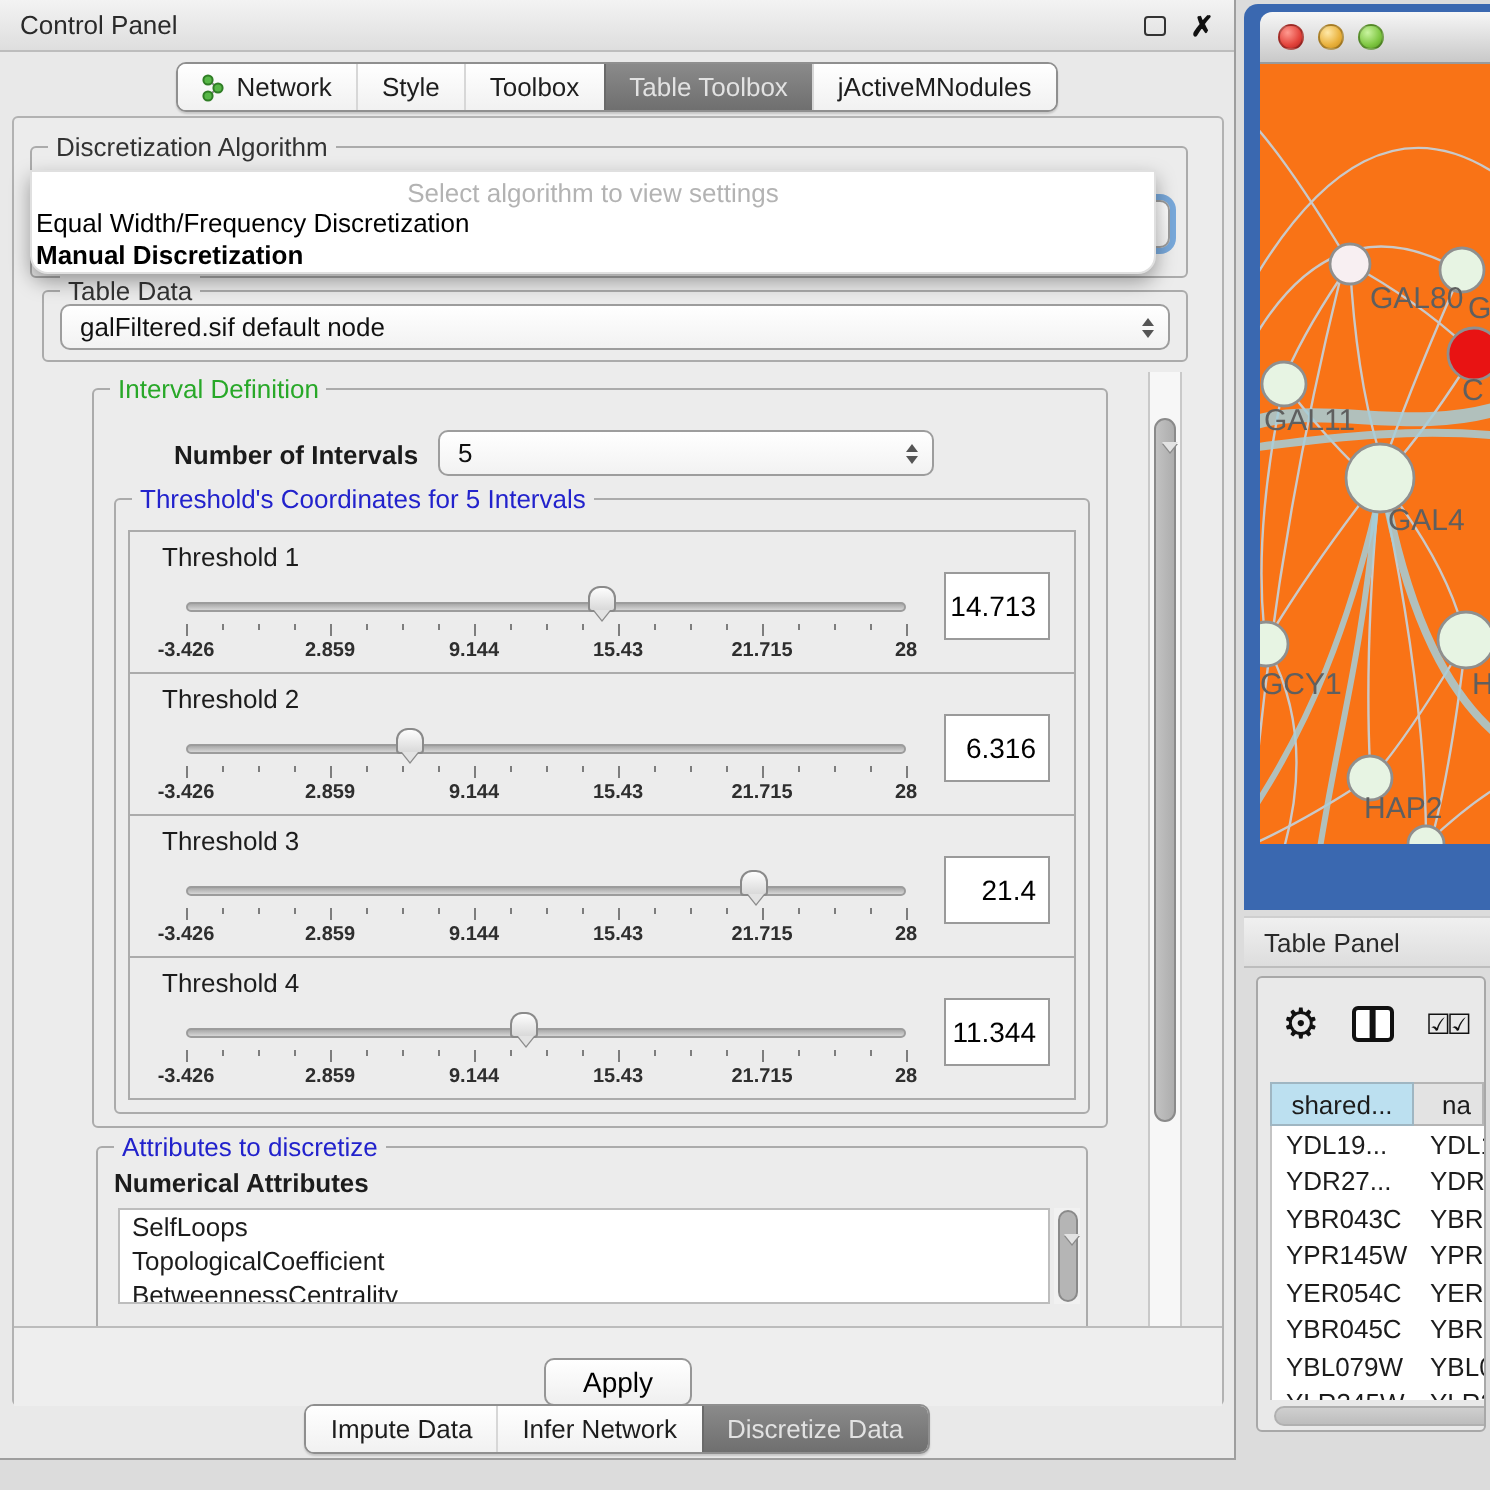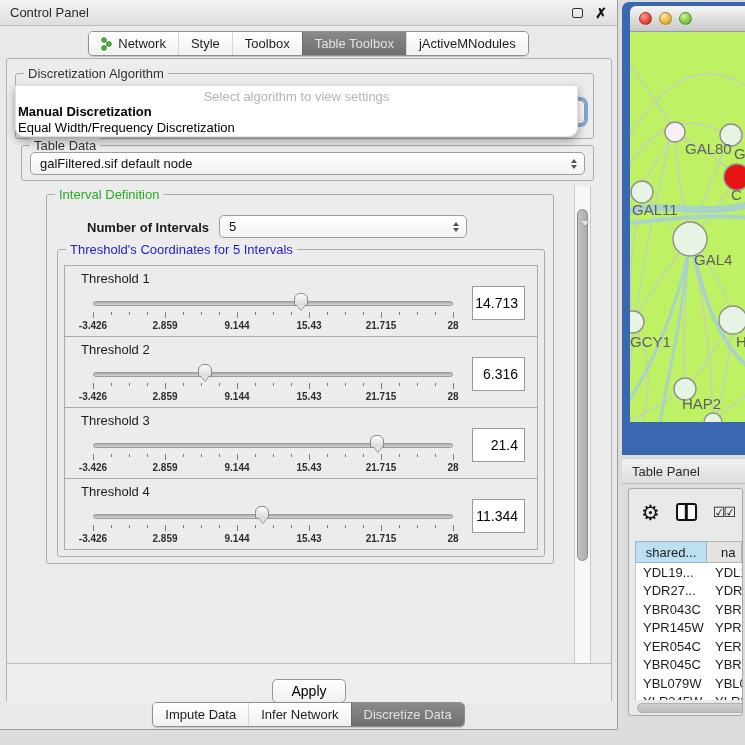--- a/index.html
+++ b/index.html
@@ -71,21 +71,21 @@
   #apply-btn { font-size:14px; padding:3px 18px; background:linear-gradient(#ffffff,#efefef); border:1px solid #969696; border-radius:5px; cursor:pointer; }
 
   
   #network-window { left:622px; top:2px; width:123px; height:453px; background:#3a68b0; border-radius:7px 0 0 0; padding:4px 0 0 8px; }
   #net-inner { width:115px; height:416px; }
   #net-titlebar { height:26px; background:linear-gradient(#f6f6f6,#c9c9c9); border-radius:6px 0 0 0; border-bottom:1px solid #9a9a9a; display:flex; align-items:center; gap:7px; padding-left:9px; }
   .traffic { width:13px; height:13px; border-radius:50%; border:1px solid rgba(0,0,0,.25); cursor:pointer; }
   .t-red { background:radial-gradient(circle at 35% 30%, #ff9a90, #e3443c 60%, #b02020); }
   .t-yellow { background:radial-gradient(circle at 35% 30%, #ffe9a8, #e9b13c 60%, #c78f1e); }
   .t-green { background:radial-gradient(circle at 35% 30%, #c9f4a0, #7fc742 60%, #54981f); }
-  #net-canvas { width:115px; height:390px; background:#bef264; overflow:hidden; position:relative; }
+  #net-canvas { width:115px; height:390px; background:#f97316; overflow:hidden; position:relative; }
 
   
   #tp-header { left:622px; top:458px; width:123px; height:26px; background:linear-gradient(#f0f0f0,#dddddd); border-bottom:1px solid #bdbdbd; border-top:1px solid #cfcfcf; display:flex; align-items:center; padding-left:10px; }
   #tp-header span { font-size:13px; color:#2a2a2a; }
   #table-panel { left:628px; top:488px; width:115px; height:228px; background:#e9e9e9; border:1px solid #a8a8a8; border-radius:3px; overflow:hidden; }
   #tp-toolbar { position:absolute; left:0; top:0; right:0; height:46px; display:flex; align-items:center; gap:16px; padding-left:12px; }
   .gear-icon { font-size:21px; color:#111; cursor:pointer; line-height:1; }
   .split-icon { width:21px; height:18px; background:#fff; border:2.4px solid #111; border-radius:3px; position:relative; cursor:pointer; }
   .split-icon::after { content:""; position:absolute; left:50%; top:0; bottom:0; width:2.4px; background:#111; transform:translateX(-50%); }
   .checks-icon { font-size:14px; color:#111; letter-spacing:-2px; cursor:pointer; }
@@ -148,22 +148,22 @@
       <div class="combo focused" style="left:8px; top:26px; right:8px; height:24px;">
         <span class="arrows">
             <i class="up"></i>
             <i class="dn"></i>
           </span>
       </div>
     </div>
 
     <div id="algo-popup" class="abs">
       <div class="hint">Select algorithm to view settings</div>
+      <div class="item">Equal Width/Frequency Discretization</div>
       <div class="item bold">Manual Discretization</div>
-      <div class="item">Equal Width/Frequency Discretization</div>
     </div>
 
     <div class="groupbox" style="left:14px; top:86px; width:573px; height:36px;">
       <span class="group-title gt-black">Table Data</span>
       <div class="combo" style="left:8px; top:6px; right:8px; height:23px;">
         <span>galFiltered.sif default node</span>
         <span class="arrows">
             <i class="up"></i>
             <i class="dn"></i>
           </span>
@@ -322,20 +322,32 @@
                   <div class="tick-label" style="left: calc(60% - 1.6px);">15.43</div>
                   <div class="tick-label" style="left: calc(80% - 4.8px);">21.715</div>
                   <div class="tick-label" style="left: calc(100% - 8px);">28</div>
                 </div>
                 <div class="thr-value">11.344</div>
               </div>
             </div>
         </div>
       </div>
 
+      <div class="groupbox" style="left:35px; top:387px; width:496px; height:120px; background:#ececec;">
+        <span class="group-title gt-blue">Attributes to discretize</span>
+        <span class="attr-subtitle">Numerical Attributes</span>
+        <div id="attr-list">
+            <div class="item">SelfLoops</div>
+            <div class="item">TopologicalCoefficient</div>
+            <div class="item">BetweennessCentrality</div>
+          </div>
+        <div id="attr-vscroll">
+            <div class="thumb"></div>
+          </div>
+      </div>
     </div>
 
     <div id="outer-vscroll" class="abs">
       <div class="thumb" style="top:23px; height:352px;"></div>
     </div>
 
     <div id="apply-strip" class="abs">
       <button id="apply-btn">Apply</button>
     </div>
   </div>

